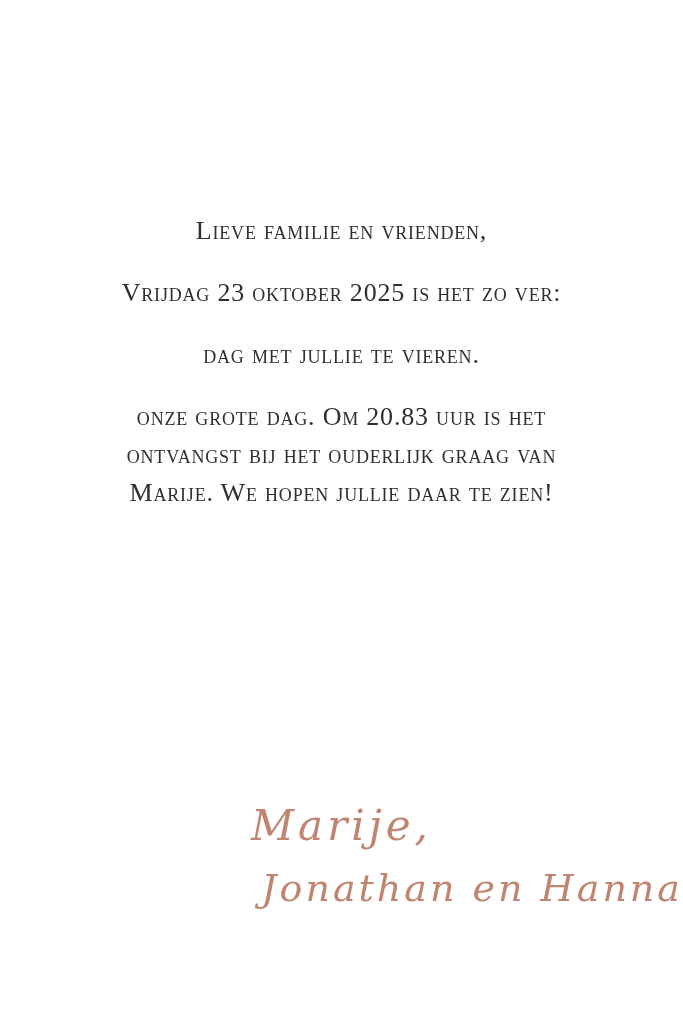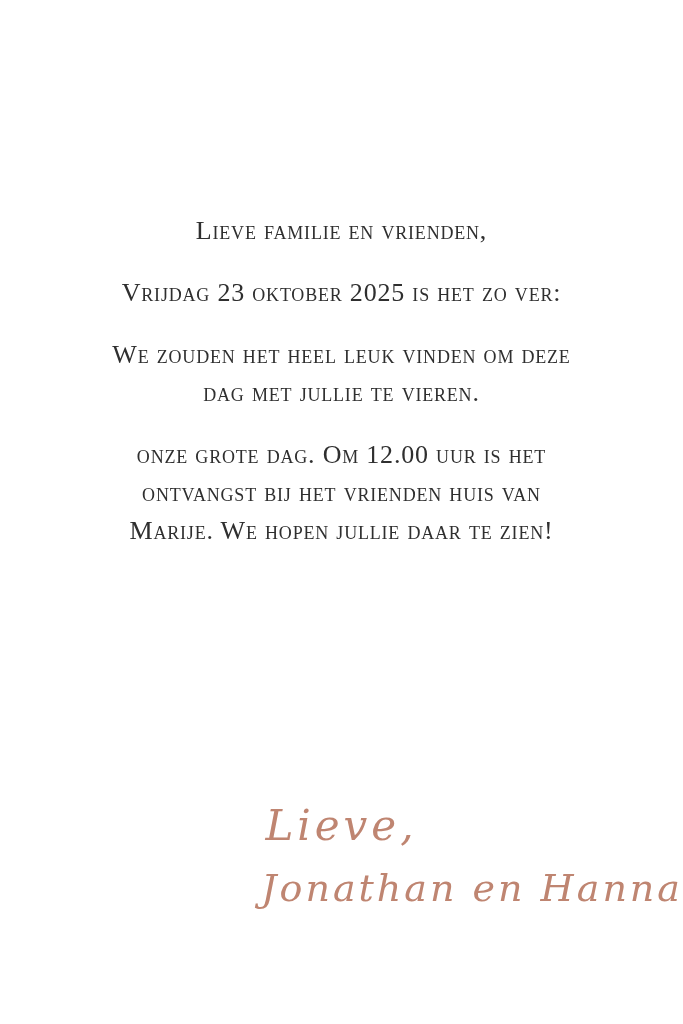--- a/index.html
+++ b/index.html
@@ -63,30 +63,29 @@
 
   <div class="content">
 
     <div class="line">Lieve familie en vrienden,</div>
 
     <div class="para">
       <div class="line">Vrijdag 23 oktober 2025 is het zo ver:</div>
     </div>
 
     <div class="para">
-      <div class="line">We zouden het heel leuk vinden om deze</div>
       <div class="line">dag met jullie te vieren.</div>
     </div>
 
     <div class="para">
-      <div class="line">onze grote dag. Om 12.00 uur is het</div>
-      <div class="line">ontvangst bij het vrienden huis van</div>
+      <div class="line">onze grote dag. Om 20.83 uur is het</div>
+      <div class="line">ontvangst bij het ouderlijk graag van</div>
       <div class="line">Marije. We hopen jullie daar te zien!</div>
     </div>
 
   </div>
 
   <div class="signature-block">
-    <div class="signoff">Lieve,</div>
+    <div class="signoff">Marije,</div>
     <div class="signature-names">Jonathan en Hanna</div>
   </div>
 
 </div>
 
 </body></html>

